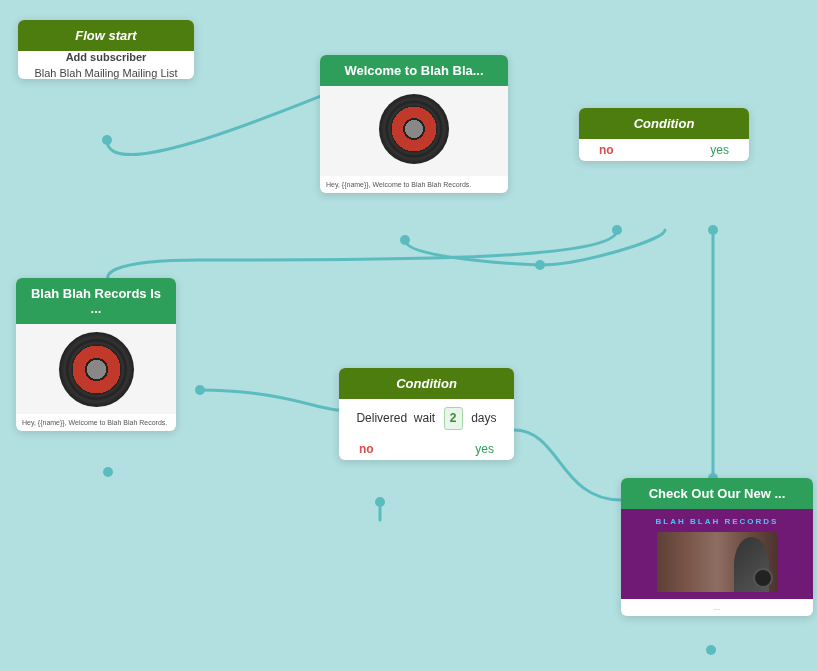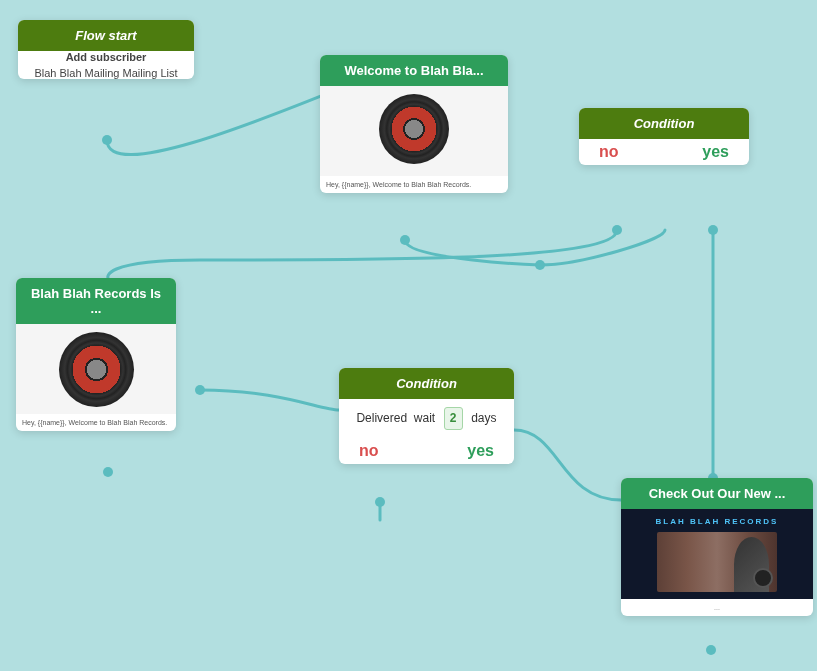--- a/index.html
+++ b/index.html
@@ -54,24 +54,24 @@
       width: 80px;
       height: 80px;
       border-radius: 50%;
       background: radial-gradient(circle at center, #888 18%, #222 18%, #222 22%, #c0392b 22%, #c0392b 45%, #222 45%, #333 50%, #222 55%, #333 60%, #222 70%, #444 80%, #222 100%);
       position: relative;
     }
     .node-footer {
       display: flex;
       justify-content: space-between;
       padding: 4px 20px;
-      font-size: 16px;
+      font-size: 12px;
     }
     .label-no { color: #d94f4f; font-weight: bold; }
-    .label-yes { color: #2e9e5b; font-weight: bold; }
+    .label-yes { color: #2e9e5b; font-weight: normal; }
     .condition-text {
       padding: 8px 12px;
       font-size: 12px;
       text-align: center;
       color: #333;
       line-height: 1.6;
     }
     .wait-badge {
       display: inline-block;
       background: #e8f5e9;
@@ -173,21 +173,21 @@
   </div>
   <div class="node-footer">
     <span class="label-no">no</span>
     <span class="label-yes">yes</span>
   </div>
 </div>
 
 <div class="node" style="left:621px;top:478px;width:192px;">
   <div class="node-header green">Check Out Our New ...</div>
   <div class="node-image">
-    <div style="width:100%;height:100px;background:#0f172a;display:flex;flex-direction:column;align-items:center;justify-content:center;padding:4px;">
+    <div style="width:100%;height:100px;background:#701a75;display:flex;flex-direction:column;align-items:center;justify-content:center;padding:4px;">
       <div style="color:#4fc3f7;font-size:8px;font-weight:bold;letter-spacing:2px;margin-bottom:6px;text-align:center;">BLAH BLAH RECORDS</div>
       <div style="width:120px;height:60px;background:linear-gradient(to right, #5d4037, #795548, #8d6e63, #6d4c41, #4e342e);border-radius:2px;display:flex;align-items:center;justify-content:center;position:relative;overflow:hidden;">
         <div style="position:absolute;right:8px;bottom:0;width:35px;height:55px;background:linear-gradient(135deg,#333,#555);border-radius:50% 50% 0 0;"></div>
         <div style="position:absolute;right:4px;bottom:4px;width:20px;height:20px;background:#222;border-radius:50%;border:2px solid #555;"></div>
       </div>
     </div>
   </div>
   <div class="email-preview" style="text-align:center;color:#888;font-size:7px;padding:4px;">
     ...
   </div>

